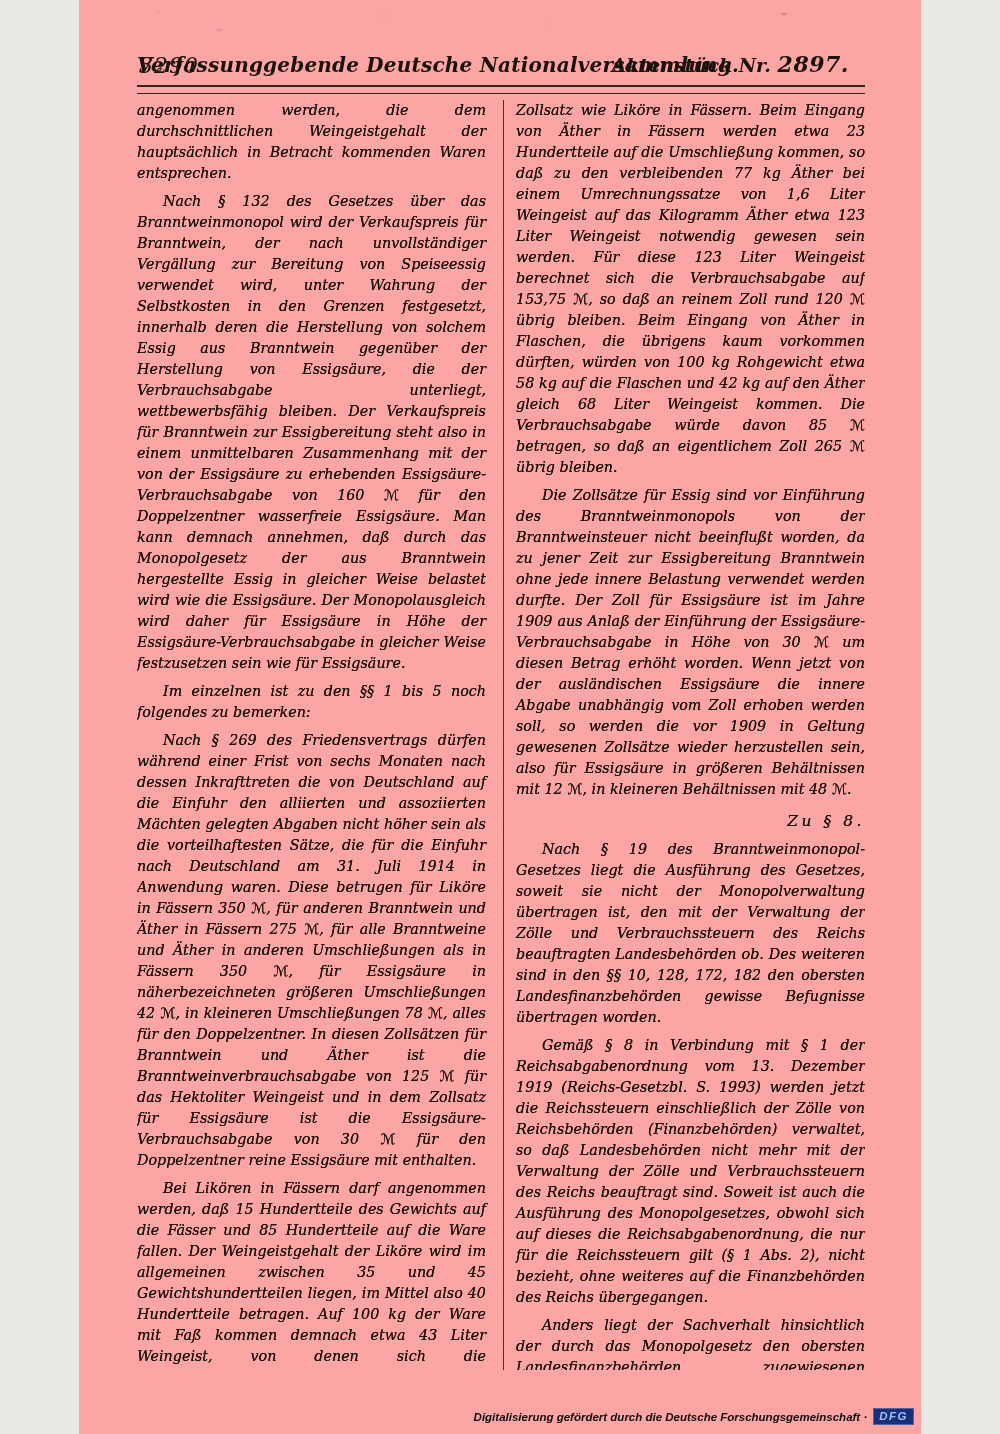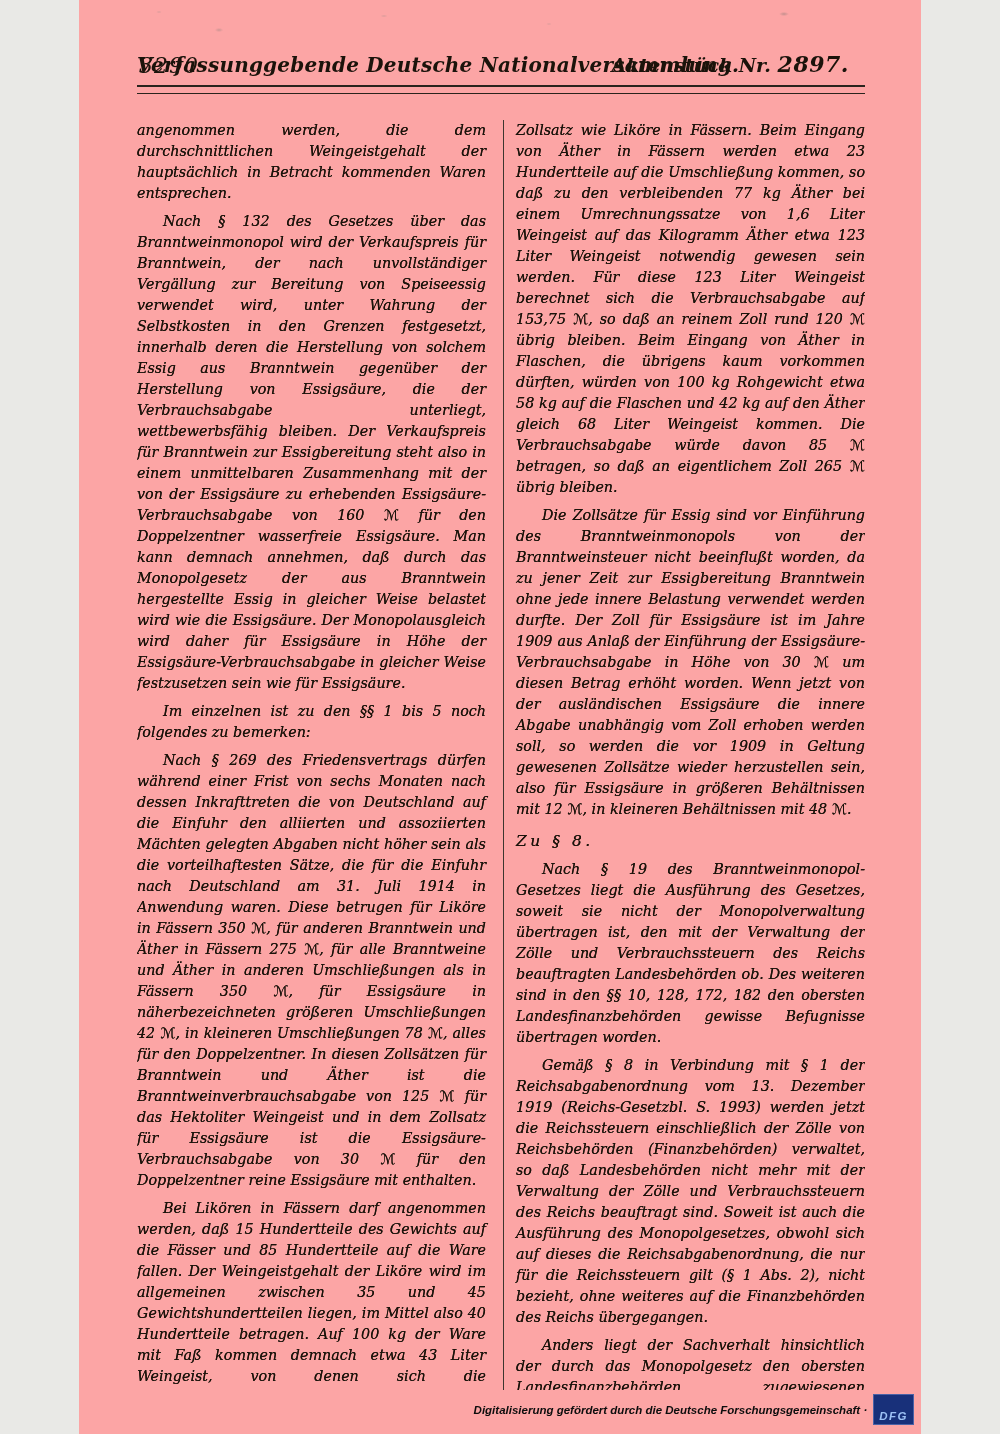--- a/index.html
+++ b/index.html
@@ -69,21 +69,21 @@
     letter-spacing: .5px;
   }
   .headrule {
     margin-top: 7px;
     height: 6px;
     border-top: 2.5px solid #2a241d;
     border-bottom: 1.2px solid #2a241d;
   }
   main.columns {
     display: flex;
-    margin-top: 26px;
+    margin-top: 6px;
     height: 1270px;
     overflow: hidden;
   }
   .col {
     width: 428px;
     font-size: 14.3px;
     line-height: 21px;
     text-align: justify;
     hyphens: auto;
     -webkit-hyphens: auto;
@@ -101,21 +101,21 @@
     width: 1.3px;
     background: #3d362e;
     margin-left: 17px;
     align-self: stretch;
   }
   .col.right {
     margin-left: 12px;
   }
   h3.zu-heading {
     margin: 11px 0 3px 0;
-    text-align: left;
+    text-align: right;
     font-size: 15.5px;
     font-weight: normal;
     letter-spacing: 3.5px;
     text-shadow: 0 0 .4px currentColor;
   }
   footer.credit {
     position: absolute;
     right: 7px;
     bottom: 9px;
     font-family: "Liberation Sans", sans-serif;
@@ -126,21 +126,21 @@
     align-items: center;
   }
   .dfg-logo {
     display: inline-block;
     margin-left: 6px;
     background: #18307a;
     color: #9cc0f4;
     font-size: 11.5px;
     font-weight: bold;
     letter-spacing: 1.5px;
-    padding: 16px 6px 3px 6px;
+    padding: 2px 6px 3px 6px;
     line-height: 12px;
     box-shadow: inset 0 0 0 1px #4a62a6;
     text-align: center;
   }
 </style>
 </head>
 <body>
 
 <div class="page">
 

